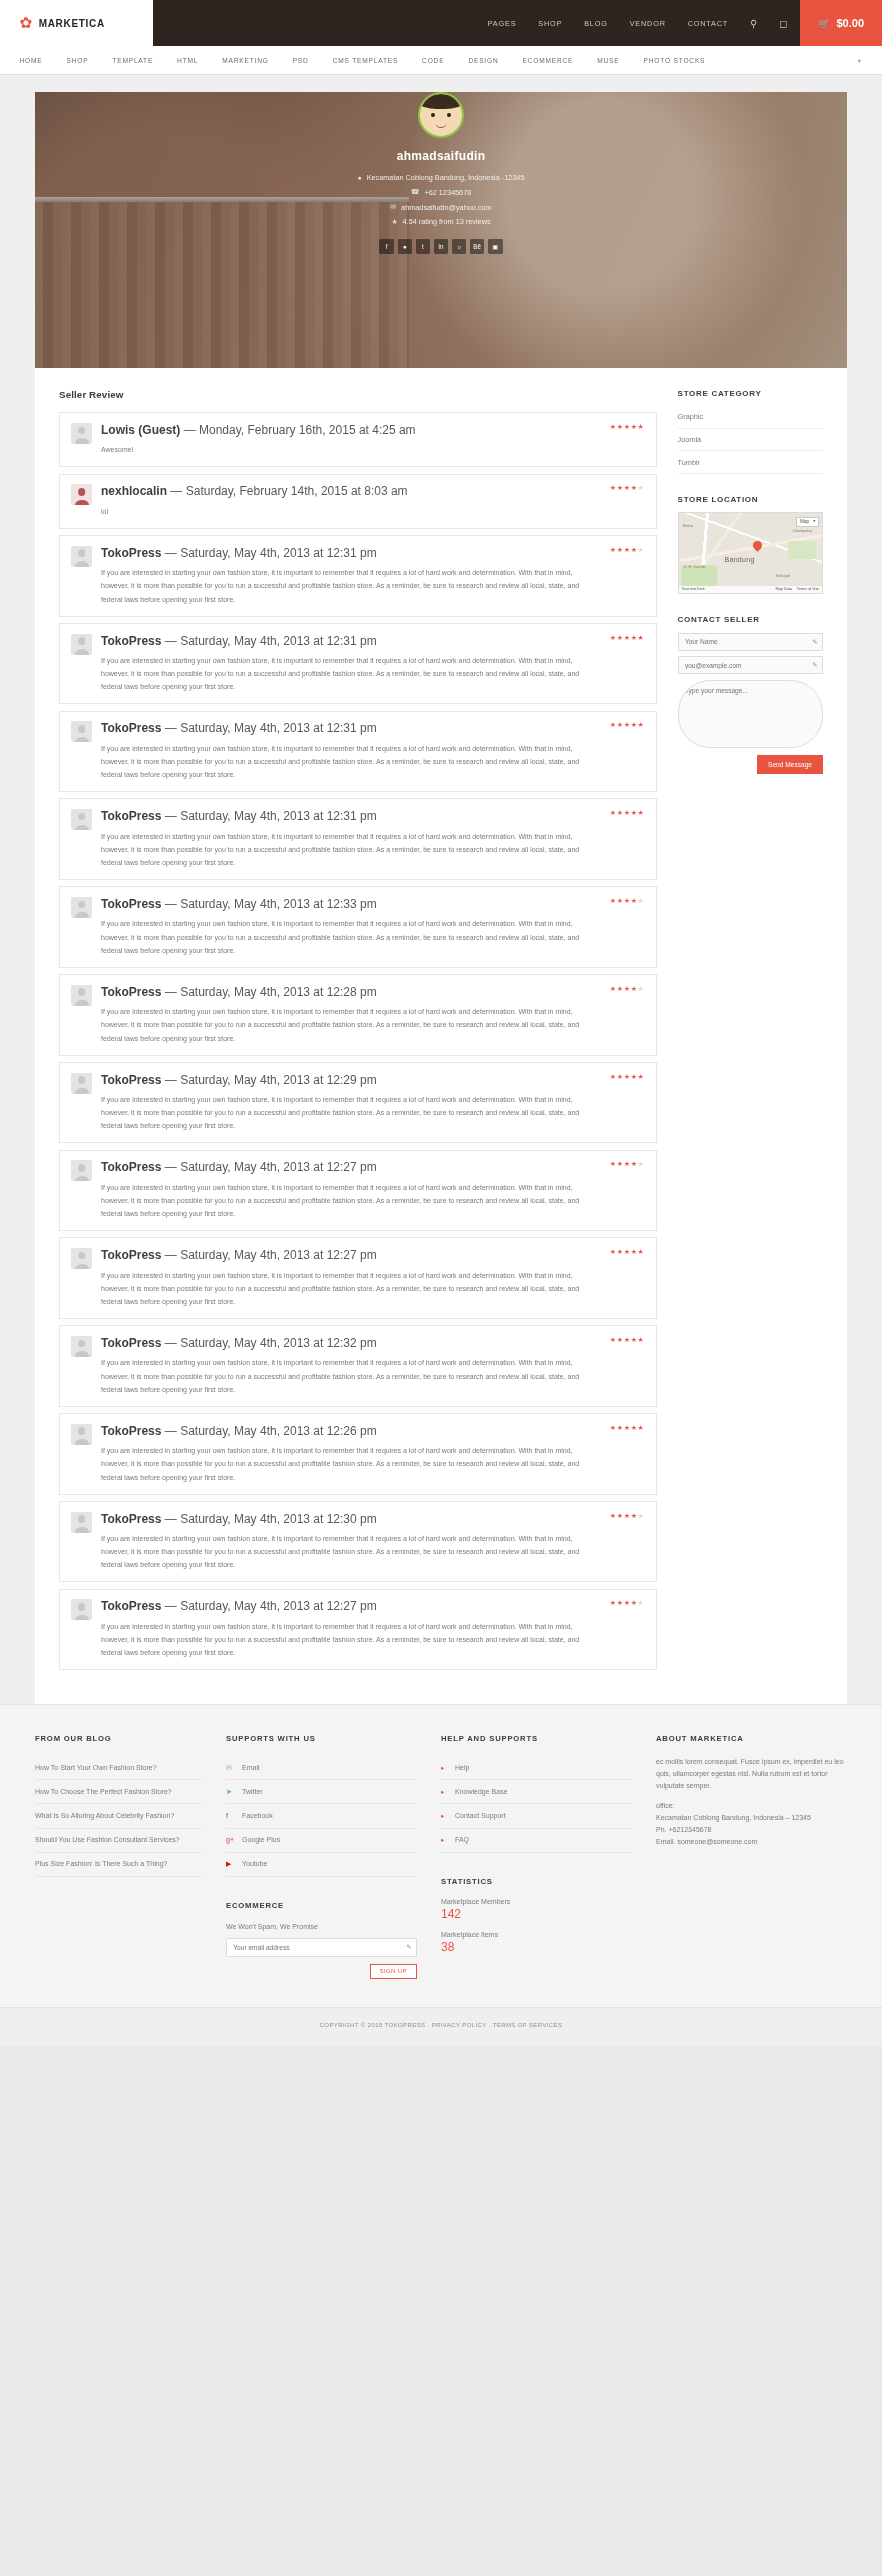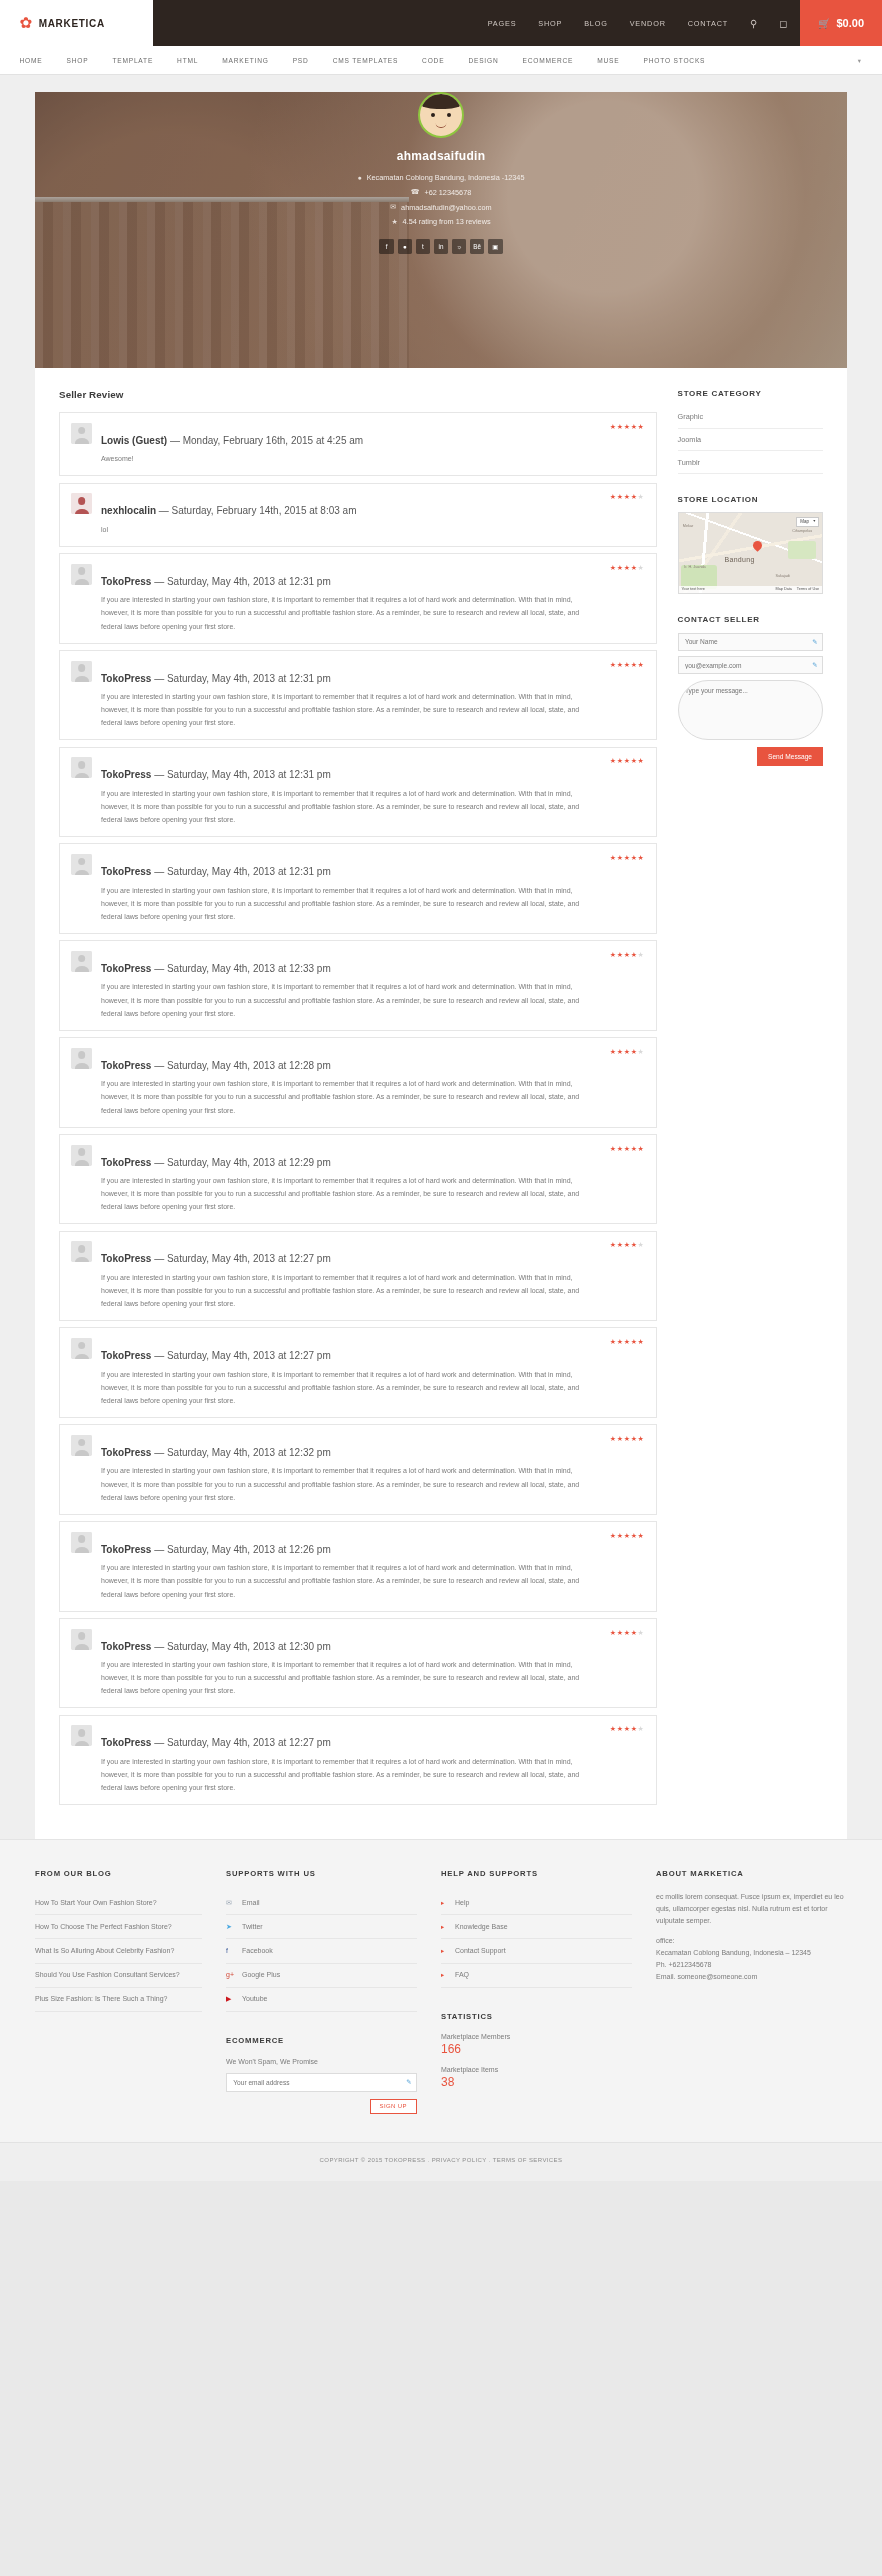--- a/index.html
+++ b/index.html
@@ -203,21 +203,21 @@
     width: 7.7px; height: 7.7px; border-radius: 50%; background: #c8c8c8;
   }
   .rev-avatar:after {
     content: ""; position: absolute; left: 50%; bottom: -4.2px; transform: translateX(-50%);
     width: 14px; height: 9.8px; border-radius: 50% 50% 0 0; background: #c8c8c8;
   }
   .rev-avatar.red { background: #f0e3e3; }
   .rev-avatar.red:before, .rev-avatar.red:after { background: #b45454; }
   .rev-body { flex: 1; }
   .rev-head { display: flex; justify-content: space-between; align-items: flex-start; }
-  .rev-meta { font-size: 10px; color: #585858; margin-top: 12px; }
+  .rev-meta { font-size: 12px; color: #585858; }
   .rev-meta b { color: #3f3f3f; font-weight: bold; }
   .stars { font-size: 7px; letter-spacing: 0.7px; color: #e8543f; white-space: nowrap; }
   .stars .off { color: #d8d8d8; }
   .rev-text {
     font-size: 7px; line-height: 13.2px; color: #7b7b7b; margin-top: 6.3px;
     max-width: 488px;
   }
 
   
   .side-title {
@@ -290,21 +290,21 @@
     padding: 0 16.7px 0 6.3px;
     margin-bottom: 5.6px;
     font-family: "Liberation Sans", sans-serif;
     position: relative;
   }
   .field-wrap { position: relative; }
   .field-wrap .pencil {
     position: absolute; right: 5.6px; top: 4.9px; font-size: 6.3px; color: #58a4d8;
   }
   textarea.field {
-    height: 60px; padding: 5.6px 6.3px; resize: none; line-height: 10.5px; border-radius: 32px;
+    height: 68px; padding: 5.6px 6.3px; resize: none; line-height: 10.5px; border-radius: 32px;
   }
   .btn-send {
     background: #e8543f; color: #fff; border: 0;
     font-size: 6.6px; padding: 5.6px 11px; cursor: pointer;
     font-family: "Liberation Sans", sans-serif;
     float: right;
   }
 
   
   .footer {
@@ -703,21 +703,21 @@
         <span class="bullet">▸</span>
         <span>Contact Support</span>
       </div>
       <div class="flink ico">
         <span class="bullet">▸</span>
         <span>FAQ</span>
       </div>
 
       <div class="ftitle newsletter-title">STATISTICS</div>
       <div class="stat-label">Marketplace Members</div>
-      <div class="stat-value">166</div>
+      <div class="stat-value">142</div>
       <div class="stat-label">Marketplace Items</div>
       <div class="stat-value">38</div>
     </div>
 
     <div class="fcol">
       <div class="ftitle">ABOUT MARKETICA</div>
       <div class="about-text">
         <p>ec mollis lorem consequat. Fusce ipsum ex, imperdiet eu leo quis, ullamcorper egestas nisl. Nulla rutrum est et tortor vulputate semper.</p>
         <p style="margin-bottom:0;">office:</p>
         <p style="margin-bottom:0;">Kecamatan Coblong Bandung, Indonesia – 12345</p>

